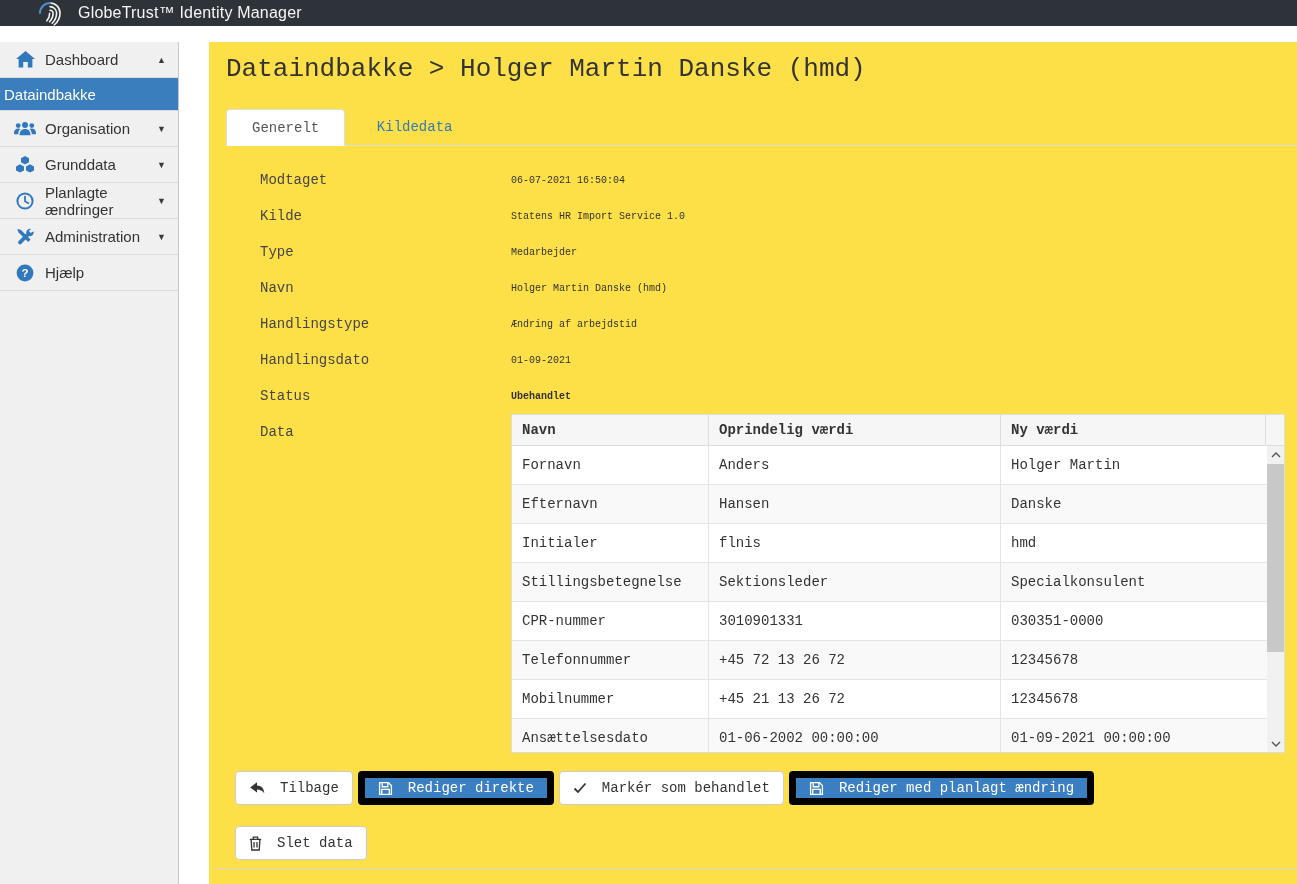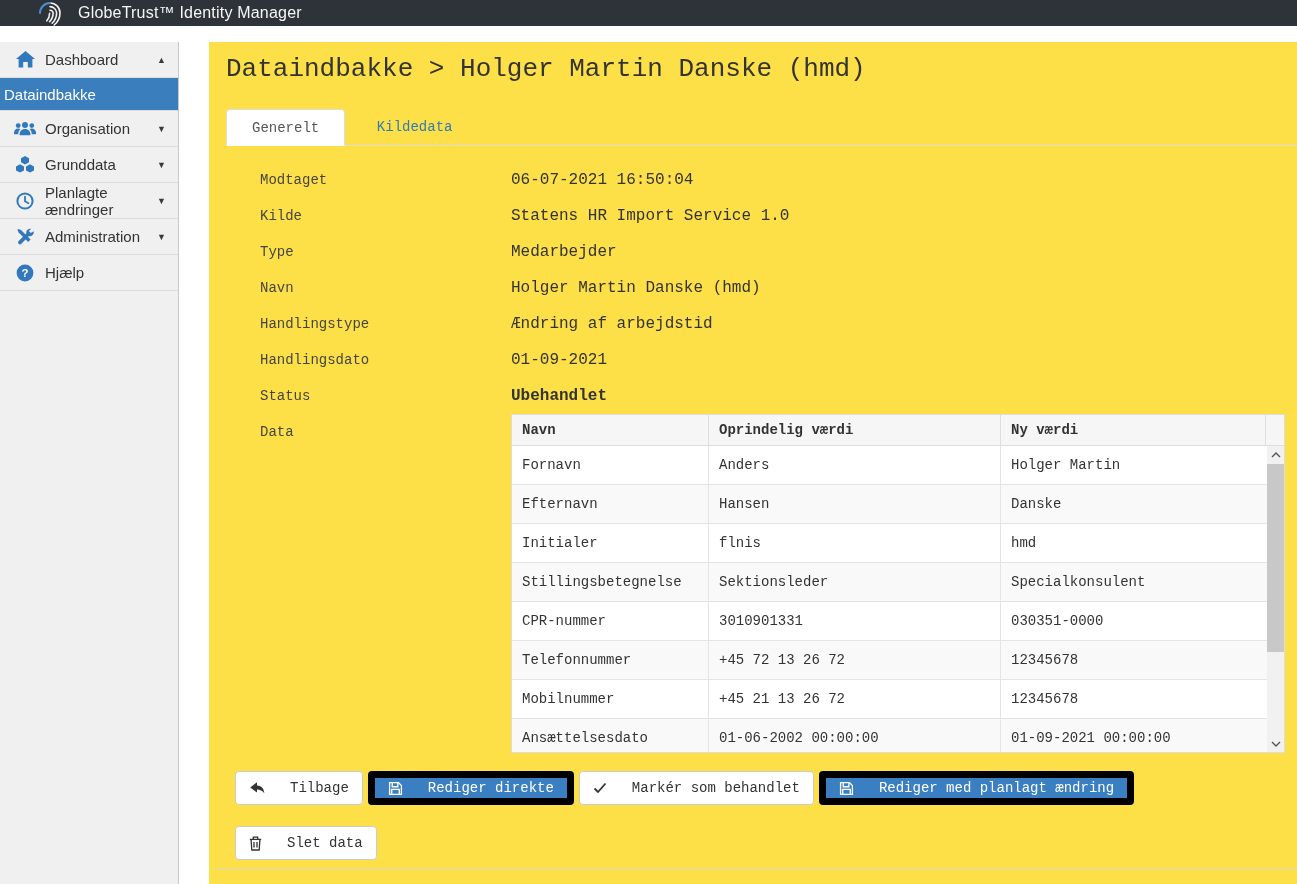--- a/index.html
+++ b/index.html
@@ -34,21 +34,21 @@
     border-bottom:1px solid #ddd; }
   .tab { display:inline-block; font-size:14px; padding:10px 25px 9px 25px; cursor:pointer; }
   .tab.active { border:1px solid #ddd; border-bottom:1px solid #fff;
     border-radius:4px 4px 0 0; background:#fff; color:#555;
     position:relative; top:1px; margin-bottom:-1px; }
   .tab.inactive { color:#337ab7; padding:10px 22px; }
 
   .fields { position:absolute; left:27px; right:12px; top:120px;margin-left:24px; }
   .frow { display:flex; min-height:36px; align-items:center; }
   .flabel { width:251px; flex:0 0 251px; font-size:14px; color:#454545; }
-  .fvalue { font-size:16px; color:#333; }
+  .fvalue { font-size:10px; color:#333; }
   .fvalue.bold { font-weight:bold; }
   .frow.top { align-items:flex-start; }
   .frow.top .flabel { padding-top:10px; }
 
   
   .table-wrap { width:798px; border:1px solid #ddd; background:#fff; }
   .thead { display:flex; height:31px; background:#f6f6f6; border-bottom:1px solid #ddd; }
   .th { font-size:14px; font-weight:bold; color:#333; line-height:30px; padding-left:10px; }
   .th.c1 { width:197px; flex:0 0 197px; border-right:1px solid #ddd; }
   .th.c2 { width:292px; flex:0 0 292px; border-right:1px solid #ddd; }
@@ -66,21 +66,21 @@
   .vscroll { position:absolute; top:0; right:0; bottom:0; width:17px; background:#f1f1f1; }
   .varrow { position:absolute; left:0; width:17px; height:17px;
     display:flex; align-items:center; justify-content:center; cursor:pointer; }
   .varrow.up { top:0; } .varrow.down { bottom:0; }
   .vthumb { position:absolute; left:0; top:18px; width:17px; height:188px;
     background:#c8c8c8; cursor:pointer; }
 
   
   .btnrow { position:absolute; left:26px; display:flex; gap:5px; }
   .btnrow.r1 { top:729px; } .btnrow.r2 { top:784px; }
-  .btn { height:34px; display:inline-flex; align-items:center; gap:25px;
+  .btn { height:34px; display:inline-flex; align-items:center; gap:15px;
     padding:0 13px; font-size:14px; border-radius:4px; cursor:pointer;
     font-family:inherit;text-align:center; }
   .btn.default { background:#fff; border:1px solid #ccc; color:#333; }
   .btn.primary { background:#3a7fc1; border:7px solid #000000; color:#fff; }
 
   .panel-bottom { position:absolute; left:6px; right:0; top:826px;
     border-top:1px solid #d8d8d8; }
 
   svg { display:block; }
 </style>

